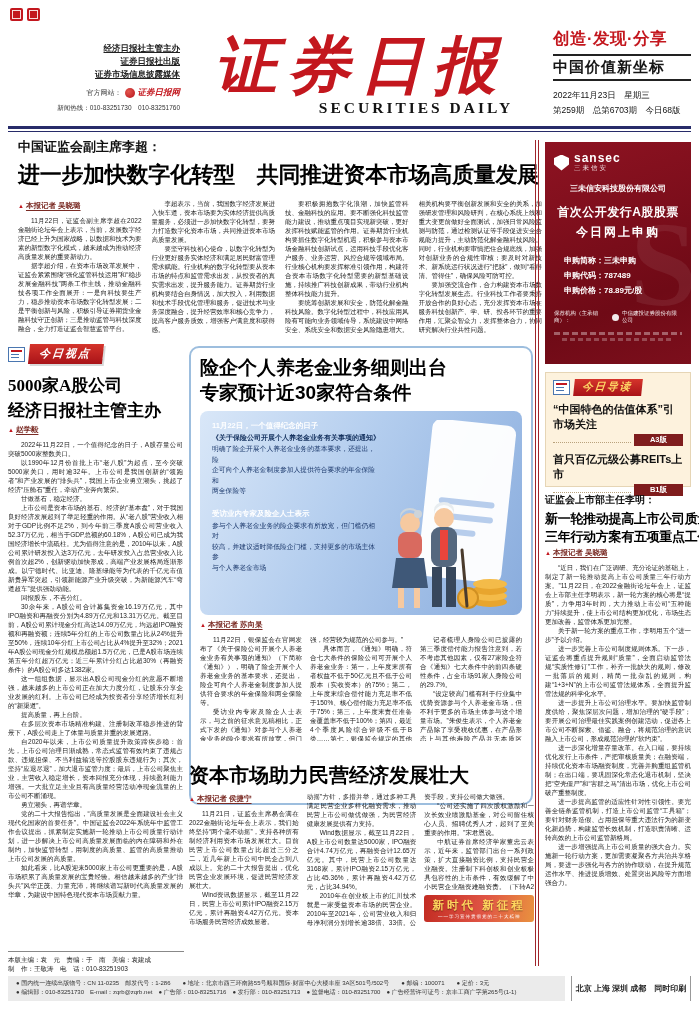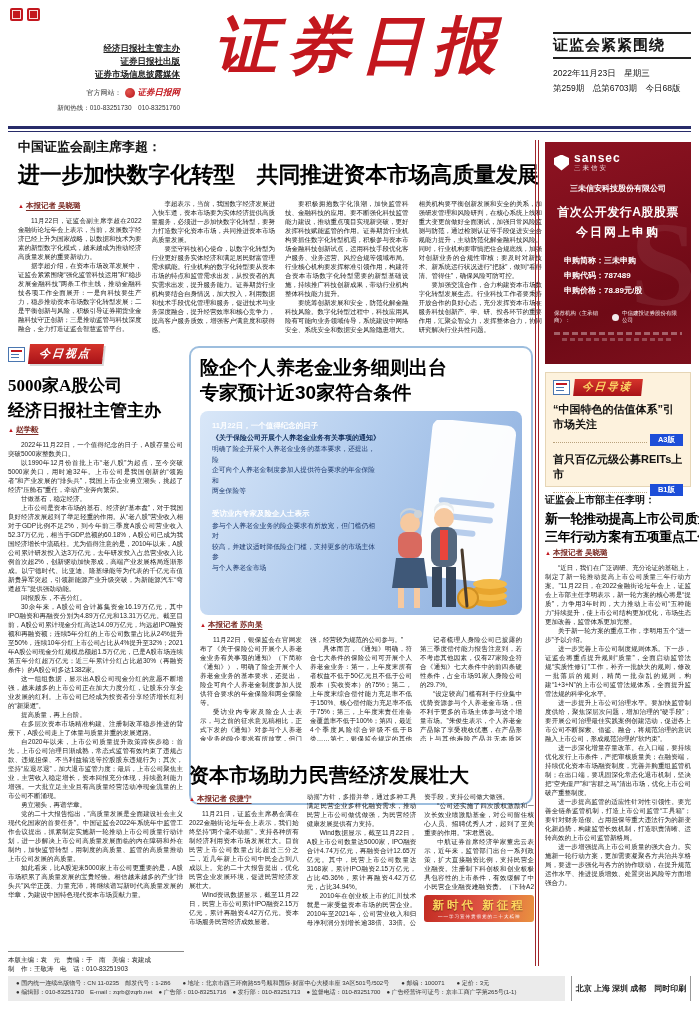--- a/index.html
+++ b/index.html
@@ -7,21 +7,21 @@
         font-family:"Liberation Sans",sans-serif;overflow:hidden;color:#1b1b1b;}
   
   .seal{position:absolute;width:13px;height:13px;background:#c3171e;border-radius:2px;}
   .seal:after{content:"";position:absolute;inset:2px;border:1px solid rgba(255,255,255,.85);}
   .mh-left{position:absolute;left:12px;top:42px;width:168px;text-align:right;}
   .mh-line{font-size:8.5px;font-weight:bold;line-height:13px;color:#222;margin:0;text-decoration:underline;}
   .mh-web{margin-top:6px;font-size:7px;color:#333;display:flex;justify-content:flex-end;align-items:center;gap:3px;}
   .web-logo{width:10px;height:10px;border-radius:50%;background:radial-gradient(circle at 35% 35%,#e4574f,#b5121b);display:inline-block;}
   .web-name{color:#c3171e;font-weight:bold;font-style:italic;font-size:8.5px;}
   .mh-hotline{margin-top:5px;font-size:6.5px;color:#333;}
-  .mh-title{position:absolute;left:192px;top:0;width:336px;text-align:center;
+  .mh-title{position:absolute;left:192px;top:20px;width:336px;text-align:center;
             font-family:"Liberation Serif","DejaVu Serif",serif;font-weight:bold;font-style:italic;
             font-size:63px;line-height:92px;color:#c3171e;letter-spacing:10px;white-space:nowrap;}
   .mh-eng{position:absolute;left:300px;top:99px;width:232px;text-align:center;
           font-family:"Liberation Serif",serif;font-weight:bold;font-size:15.5px;letter-spacing:3px;color:#141414;}
   .mh-right{position:absolute;left:553px;top:28px;width:138px;}
   .slogan1{color:#c3171e;font-weight:bold;font-size:16.5px;letter-spacing:.5px;}
   .slogan2{margin-top:4px;border-top:2px solid #222;border-bottom:2px solid #222;padding:2px 0;
            font-weight:bold;font-size:15px;letter-spacing:1px;color:#161616;}
   .mh-date{margin-top:9px;font-size:8.5px;color:#111;}
   .mh-issue{margin-top:3px;font-size:8.5px;color:#111;}
@@ -100,21 +100,21 @@
   .ad-fine{margin-top:8px;height:3px;background:repeating-linear-gradient(90deg,rgba(255,255,255,.35) 0 6px,transparent 6px 9px);}
   .ad-fine2{margin-top:3px;height:3px;background:repeating-linear-gradient(90deg,rgba(255,255,255,.25) 0 5px,transparent 5px 8px);margin-left:8px;margin-right:8px;}
   .guide{position:absolute;left:545px;top:372px;width:146px;height:115px;box-sizing:border-box;
          background:#fdf2dd;border:1px solid #e6d5b5;padding:6px 7px;}
   .guide-head{display:flex;align-items:center;gap:4px;}
   .guide-ribbon{background:linear-gradient(180deg,#d5342b,#a91318);color:#ffd766;font-weight:bold;font-style:italic;
                 font-size:10.5px;padding:1px 10px 2px 8px;transform:skewX(-6deg);letter-spacing:2px;}
   .g-item{margin-top:6px;font-size:11px;font-weight:bold;line-height:15px;color:#111;}
   .g-leader{display:flex;align-items:flex-end;gap:3px;margin-top:2px;}
   .g-dots{flex:1;border-bottom:1.5px dotted #b9a27c;margin-bottom:3px;}
-  .g-badge{background:#1d4ed8;color:#fff;font-size:7.5px;padding:1px 8px;font-weight:bold;}
+  .g-badge{background:#7f1d1d;color:#fff;font-size:7.5px;padding:1px 16px;font-weight:bold;}
   .liming{position:absolute;left:545px;top:493px;width:146px;}
   .lm-kicker{font-size:10px;font-weight:bold;color:#111;}
   .lm-h{margin-top:3px;font-size:13px;font-weight:bold;line-height:18px;letter-spacing:-.3px;color:#000;white-space:nowrap;}
   .lm-text{margin-top:4px;height:392px;overflow:hidden;}
   
   .footer{position:absolute;left:8px;top:976px;width:683px;height:25px;display:flex;align-items:stretch;}
   .footer-main{flex:1;background:#ebebeb;padding:3px 8px;font-size:6px;line-height:9px;color:#333;overflow:hidden;}
   .footer-main p{margin:0;}
   .footer-print{width:118px;margin-left:6px;border-left:1px solid #999;border-right:1px solid #999;
                 display:flex;align-items:center;justify-content:center;font-size:8px;font-weight:bold;color:#222;}
@@ -135,23 +135,25 @@
       </div>
     <div class="mh-web">
       <span>官方网站：</span>
       <span class="web-logo"></span>
       <span class="web-name">证券日报网</span>
     </div>
     <div class="mh-hotline">新闻热线：010-83251730　010-83251760</div>
   </div>
 
   <div class="mh-title">证券日报</div>
+  <div class="mh-eng">SECURITIES DAILY</div>
 
   <div class="mh-right">
-    <div class="slogan2">证监会紧紧围绕</div>
+    <div class="slogan1">创造·发现·分享</div>
+    <div class="slogan2">中国价值新坐标</div>
     <div class="mh-date">2022年11月23日　星期三</div>
     <div class="mh-issue">第259期　总第6703期　今日68版</div>
   </div>
 
   <div class="rule-a"></div>
   <div class="rule-b"></div>
 
   <div class="lead">
     <div class="lead-kicker">中国证监会副主席李超：</div>
     <div class="lead-headline">进一步加快数字化转型　共同推进资本市场高质量发展</div>

